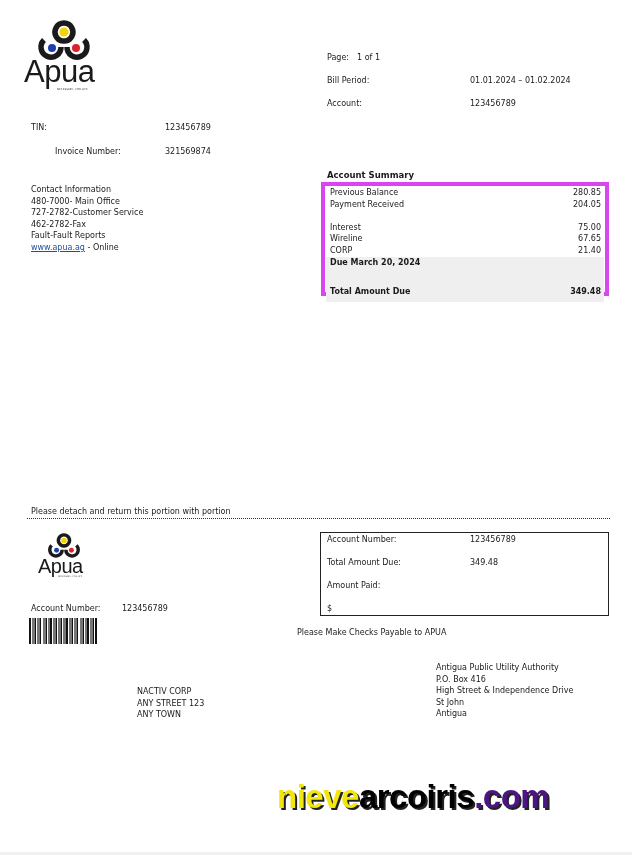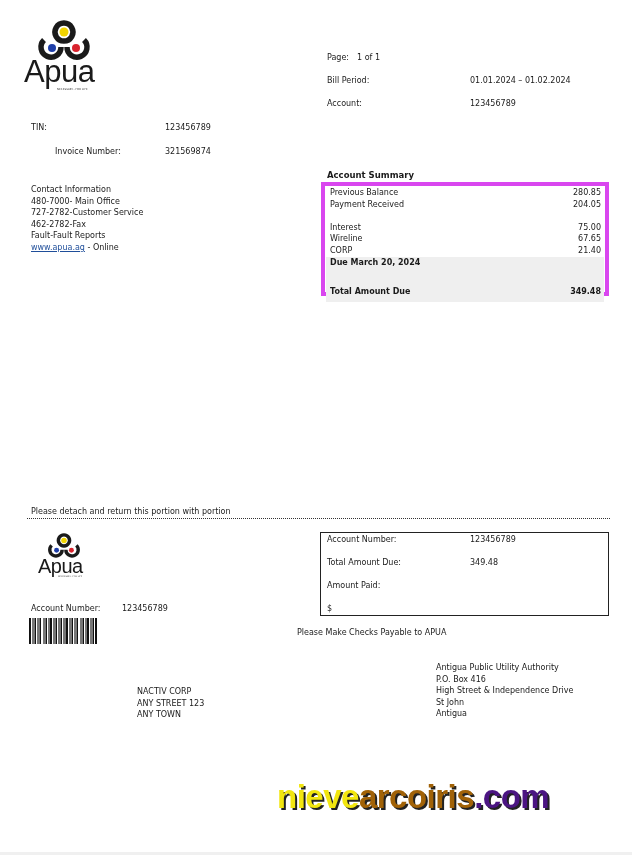--- a/index.html
+++ b/index.html
@@ -18,21 +18,21 @@
   .summary-row.shaded { background: #efefef; left: 1px; right: 1px; padding: 0 3px 0 4px; }
   .summary-row.shaded .lbl { left: 4px; }
   .summary-row.shaded .val { right: 3px; }
   .detach-line { position: absolute; left: 27px; top: 518px; width: 583px; border-top: 1px dotted #333; }
   .remit-box { position: absolute; left: 320px; top: 532px; width: 289px; height: 84px; border: 1px solid #222; }
   .link { color: #1f4e9a; text-decoration: underline; }
   .barcode { position: absolute; left: 29px; top: 618px; width: 76px; height: 26px; display: flex; align-items: stretch; }
   .barcode span { display: block; height: 100%; }
   .watermark { position: absolute; left: 277px; top: 778px; font-family: "Liberation Sans", sans-serif; font-weight: bold; font-size: 33px; letter-spacing: -0.5px; text-shadow: 2px 2px 0 #222; }
   .wm-1 { color: #f2e60f; }
-  .wm-2 { color: #a16207; }
+  .wm-2 { color: #000000; }
   .wm-3 { color: #4b1582; }
   .bottom-strip { position: absolute; left: 0; top: 852px; width: 632px; height: 3px; background: #f0f0f0; }
 </style>
 </head>
 <body>
 
 <div class="logo" style="left:24px; top:20px; width:80px; height:76px;">
   <svg class="mark" width="56" height="42" viewBox="0 0 56 42" style="left:12px; top:0;">
     <path d="M28 3 a9 9 0 1 1 -0.1 0 Z" fill="none" stroke="#1a1a1a" stroke-width="5.5"></path>
     <path d="M8 20 a10 10 0 1 0 17 7" fill="none" stroke="#1a1a1a" stroke-width="5.5"></path>

